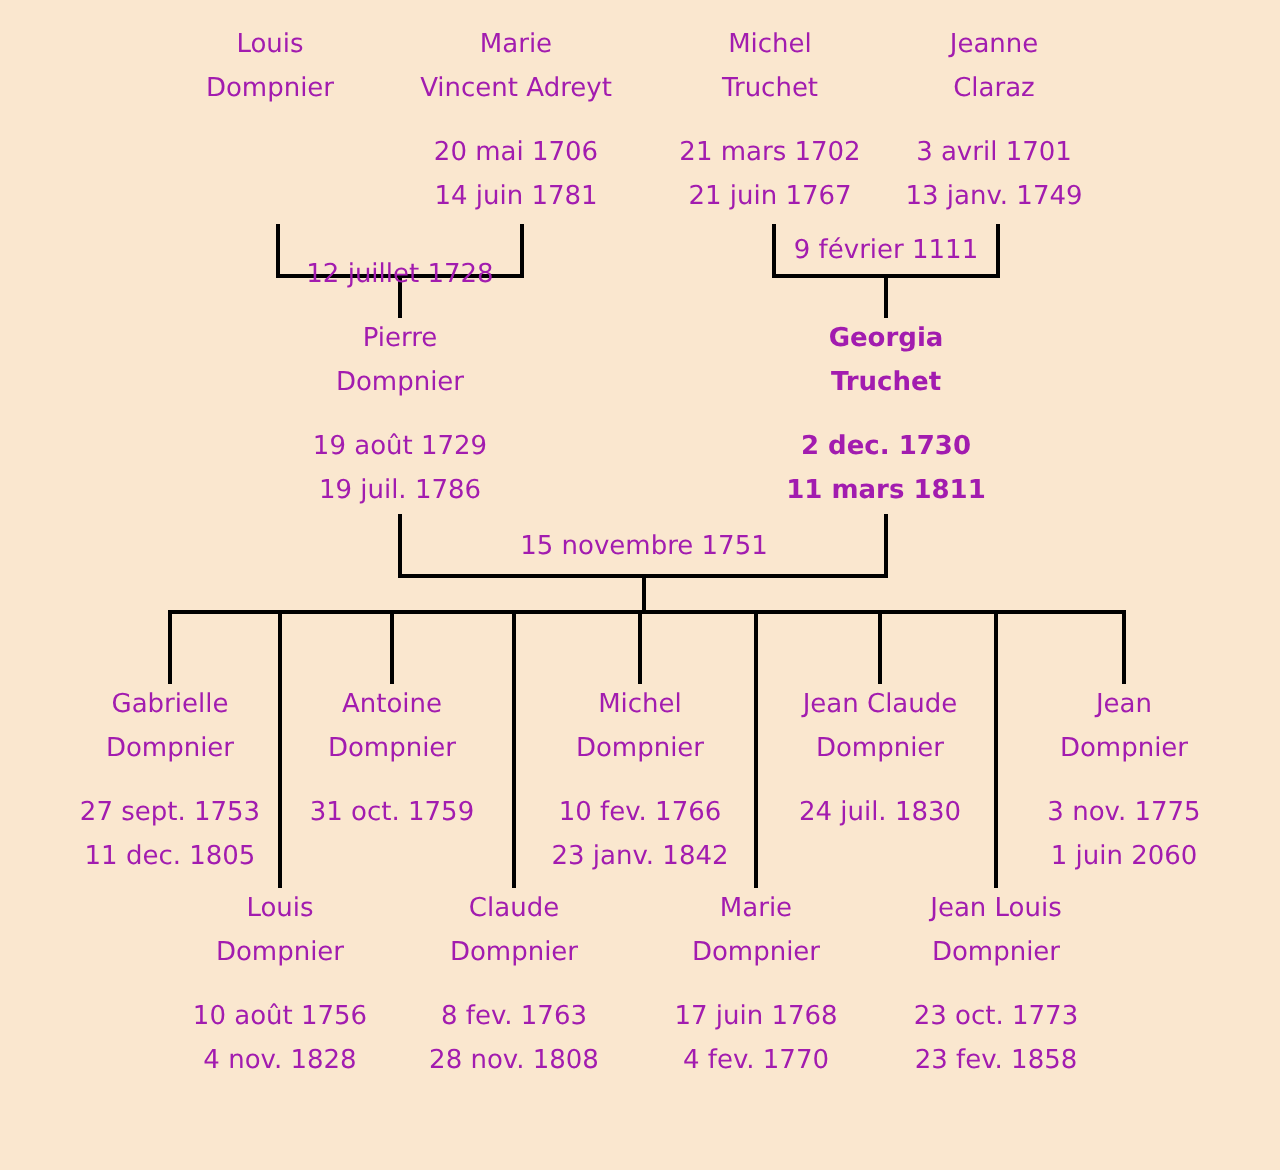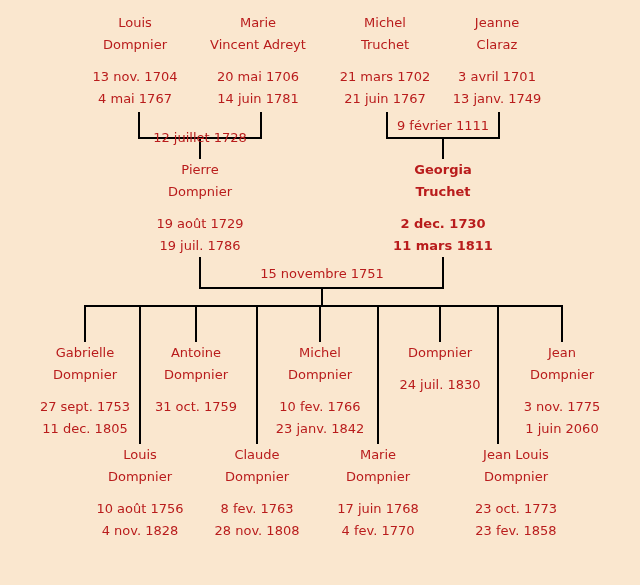--- a/index.html
+++ b/index.html
@@ -1,21 +1,21 @@
 <!DOCTYPE html>
 <html style="--bg: #FAE7CF; --line: #000000;"><head>
 <meta charset="utf-8">
 <style>
   html,body{margin:0;padding:0}
   .canvas{
     position:relative;
     width:640px;height:585px;
     background:var(--bg,#FAE7CF);
     font-family:"DejaVu Sans",sans-serif;
-    color:#b91c1c;
+    color:#a21caf;
     overflow:hidden;
   }
   .person{
     position:absolute;
     width:150px;
     transform:translateX(-50%);
     text-align:center;
     font-size:13px;
     line-height:22px;
     white-space:nowrap;
@@ -34,24 +34,20 @@
 </head>
 <body>
 
 <div class="canvas">
 
   <div class="person" style="left:135px;top:12px">
     <div class="pname">
       <div>Louis</div>
       <div>Dompnier</div>
     </div>
-    <div class="pdates">
-      <div>13 nov. 1704</div>
-      <div>4 mai 1767</div>
-    </div>
   </div>
 
   <div class="person" style="left:258px;top:12px">
     <div class="pname">
       <div>Marie</div>
       <div>Vincent Adreyt</div>
     </div>
     <div class="pdates">
       <div>20 mai 1706</div>
       <div>14 juin 1781</div>
@@ -161,20 +157,21 @@
       <div>Dompnier</div>
     </div>
     <div class="pdates">
       <div>10 fev. 1766</div>
       <div>23 janv. 1842</div>
     </div>
   </div>
 
   <div class="person" style="left:440px;top:342px">
     <div class="pname">
+      <div>Jean Claude</div>
       <div>Dompnier</div>
     </div>
     <div class="pdates">
       <div>24 juil. 1830</div>
     </div>
   </div>
 
   <div class="person" style="left:562px;top:342px">
     <div class="pname">
       <div>Jean</div>
@@ -212,21 +209,21 @@
     <div class="pname">
       <div>Marie</div>
       <div>Dompnier</div>
     </div>
     <div class="pdates">
       <div>17 juin 1768</div>
       <div>4 fev. 1770</div>
     </div>
   </div>
 
-  <div class="person" style="left:516px;top:444px">
+  <div class="person" style="left:498px;top:444px">
     <div class="pname">
       <div>Jean Louis</div>
       <div>Dompnier</div>
     </div>
     <div class="pdates">
       <div>23 oct. 1773</div>
       <div>23 fev. 1858</div>
     </div>
   </div>
 

